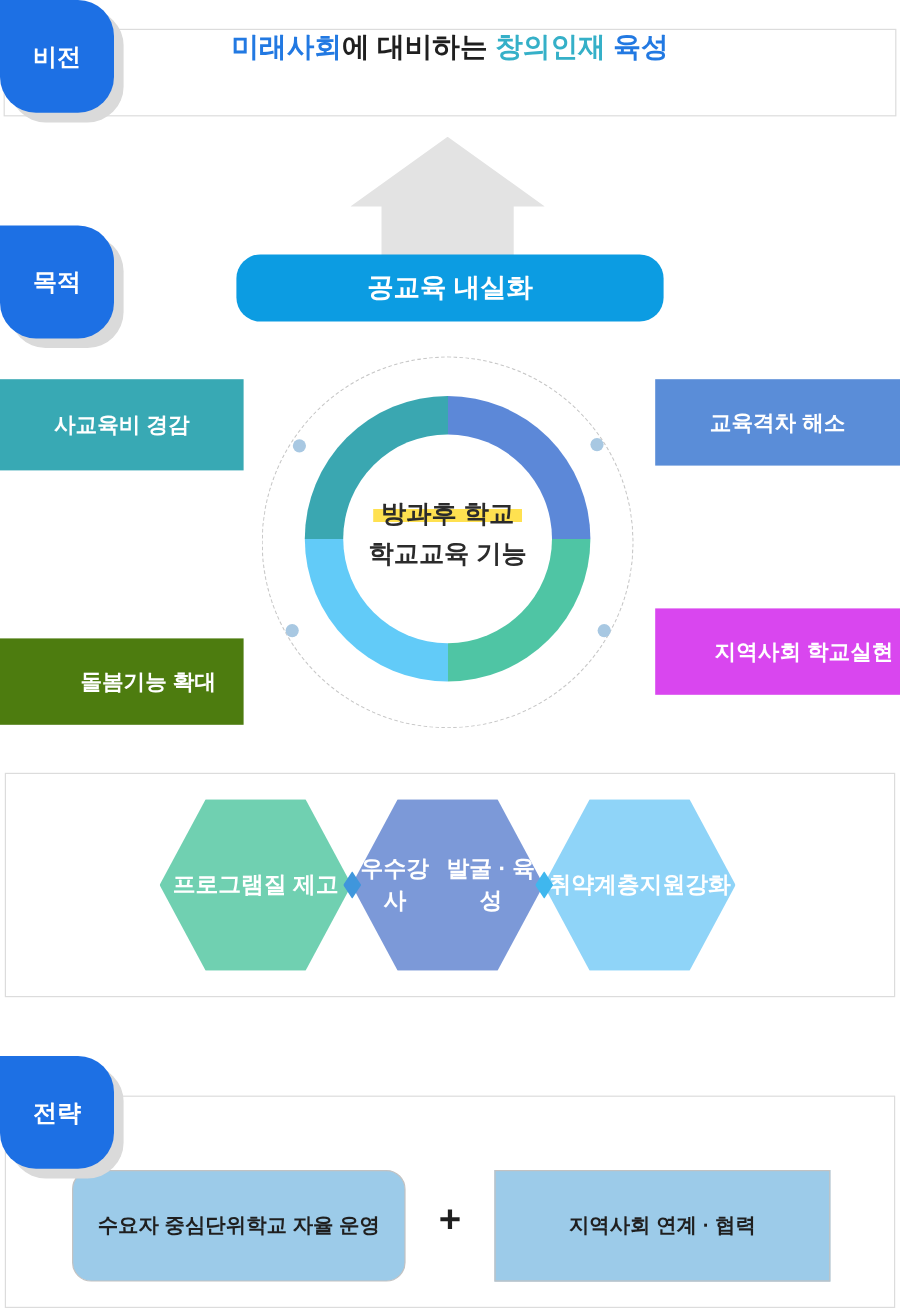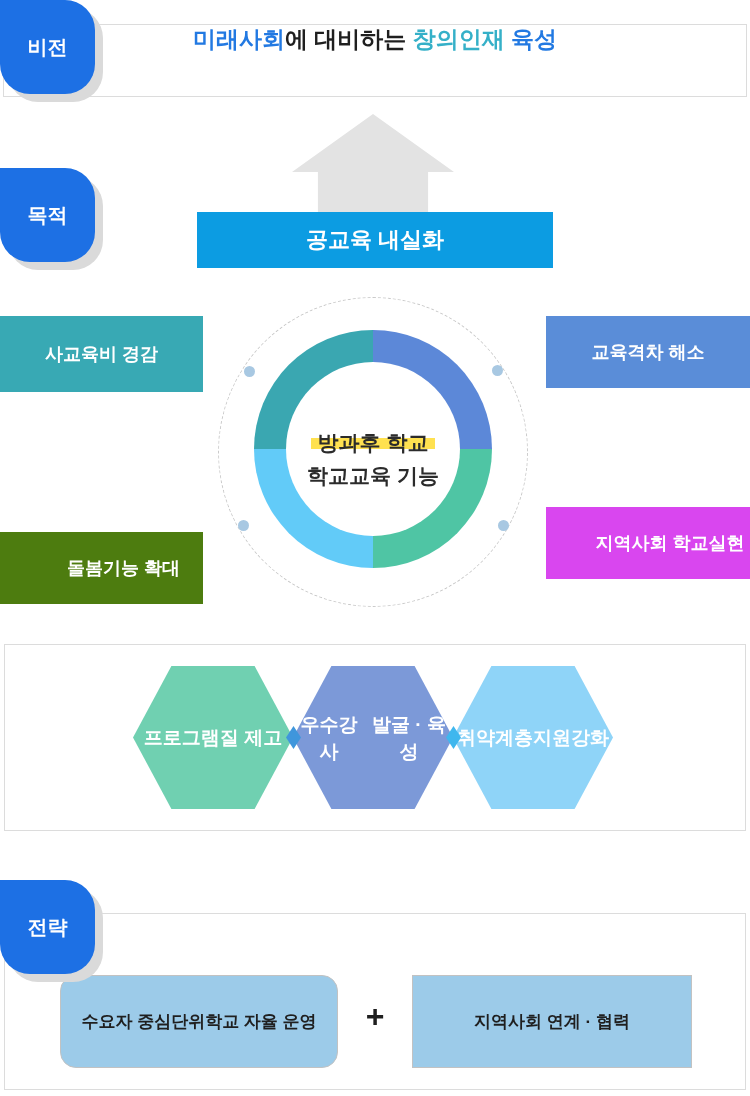--- a/index.html
+++ b/index.html
@@ -19,42 +19,42 @@
 
   
   .badge {
     position:absolute; left:0; width:95px; height:94px;
     background:#1d70e4; border-radius:0 30px 30px 30px;
     box-shadow:8px 8px 0 #dadada;
     display:flex; align-items:center; justify-content:center;
     color:#fff; font-size:20px; font-weight:bold; z-index:6;
   }
   .badge-vision   { top:0; }
-  .badge-purpose  { top:168px; }
+  .badge-purpose  { top:188px; }
   .badge-strategy { top:880px; }
 
   
   .vision-title {
     position:absolute; left:3px; top:24px; width:744px; height:73px;
     display:flex; align-items:flex-start; justify-content:center;
     font-size:23px; font-weight:bold; white-space:pre-wrap;
   }
   .c-blue { color:#2279e2; }
   .c-dark { color:#1f1f1f; }
   .c-teal { color:#35b0c8; }
 
   
   .arrow-up {
     position:absolute; left:292px; top:114px; width:162px; height:100px;
     background:#e3e3e3;
     clip-path:polygon(50% 0, 100% 58%, 84% 58%, 84% 100%, 16% 100%, 16% 58%, 0 58%);
   }
   .goal-bar {
     position:absolute; left:197px; top:212px; width:356px; height:56px;
-    background:#0c9ce2; color:#fff; font-size:22px; font-weight:bold;
+    background:#0c9ce2; color:#fff; font-size:22px; font-weight:bold;border-radius:20px;
   }
 
   
   .effect { position:absolute; color:#fff; font-size:18px; font-weight:bold; }
   .box-tl { left:0;     top:316px; width:203px; height:76px; background:#38a9b4; }
   .box-tr { left:546px; top:316px; width:204px; height:72px; background:#5a8dd8; }
   .box-bl { left:0;     top:532px; width:203px; height:72px; background:#4d7c0f;padding-left:44px; }
   .box-br { left:546px; top:507px; width:248px; height:72px; background:#d946ef; }
 
   
@@ -70,21 +70,21 @@
   .donut {
     position:absolute; left:254px; top:330px; width:238px; height:238px; border-radius:50%;
     background:conic-gradient(#5c88d8 0deg 90deg, #4fc5a4 90deg 180deg,
                               #62cbf8 180deg 270deg, #3aa7b1 270deg 360deg);
   }
   .donut-hole {
     position:absolute; left:286px; top:362px; width:174px; height:174px;
     background:#fff; border-radius:50%;
   }
   .donut-text {
-    position:absolute; left:254px; top:426px; width:238px;
+    position:absolute; left:254px; top:412px; width:238px;
     text-align:center; font-size:21px; font-weight:bold; color:#2b2b2b; line-height:33px; z-index:3;
   }
   .hl {
     background:linear-gradient(to bottom, rgba(0,0,0,0) 30%, #ffe150 30%, #ffe150 78%, rgba(0,0,0,0) 78%);
     padding:0 7px;
   }
 
   
   .hex {
     position:absolute; top:666px; width:160px; height:143px;

